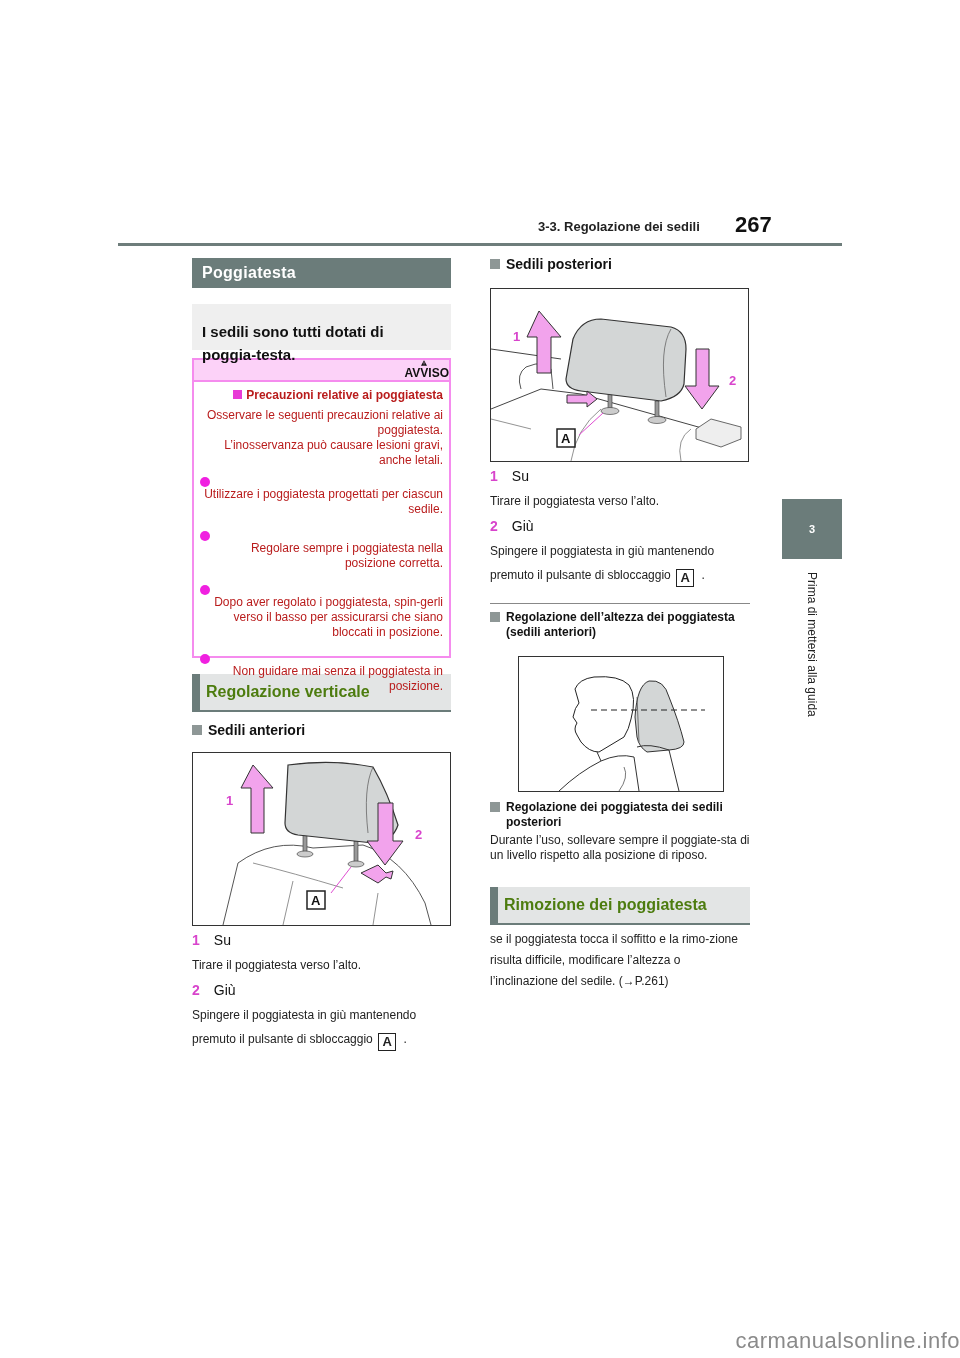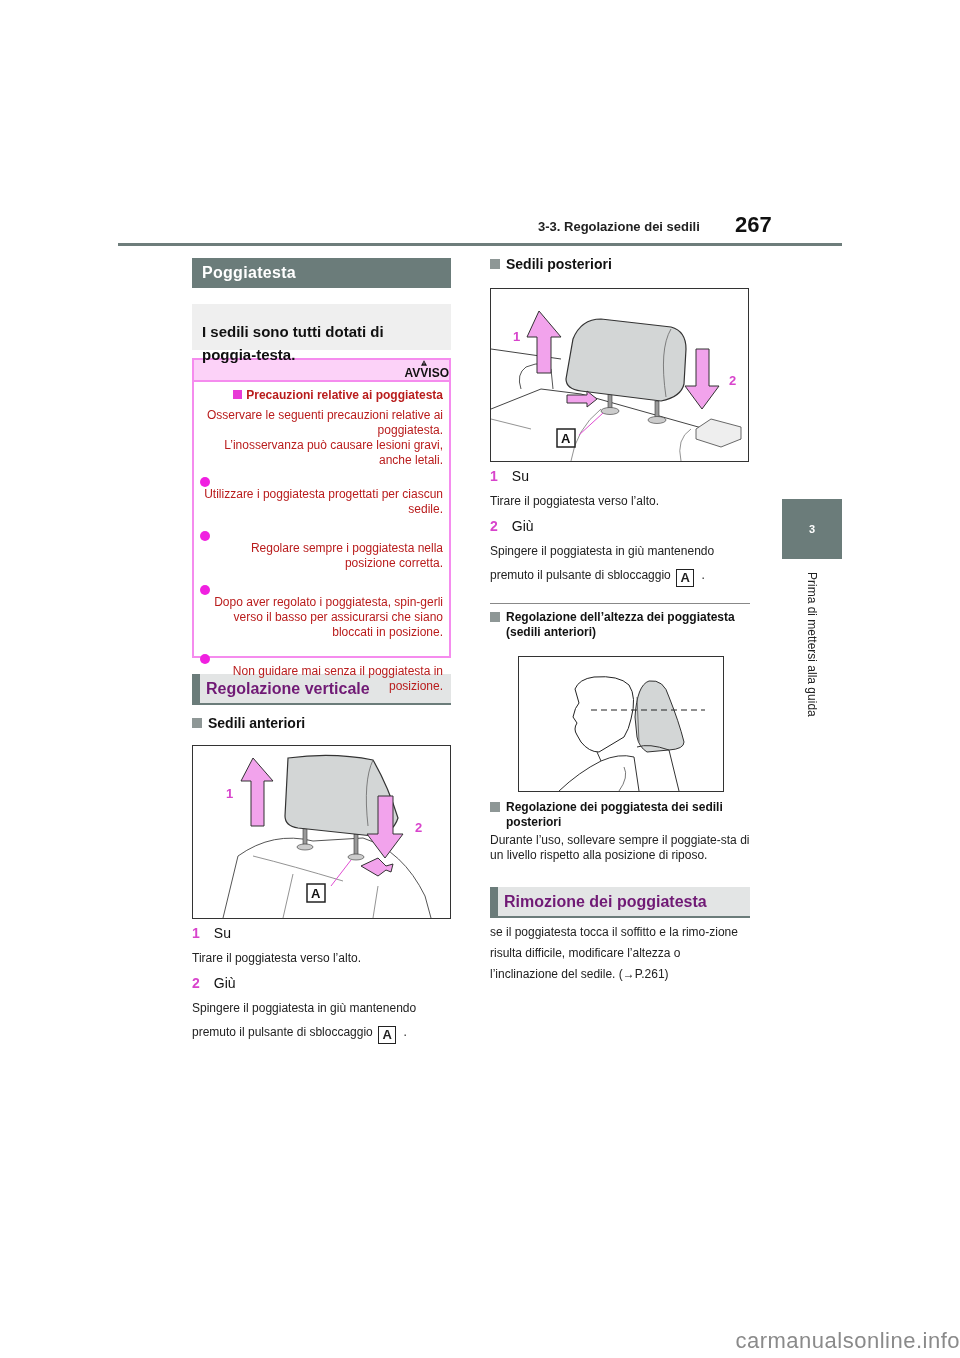--- a/index.html
+++ b/index.html
@@ -7,21 +7,21 @@
   body { position:relative; font-family:"Liberation Sans", sans-serif; color:#111; overflow:hidden; }
   .abs { position:absolute; }
   .hdr-section { left:538px; top:219px; font-size:13px; font-weight:bold; color:#222; }
   .hdr-page { left:735px; top:212px; font-size:22px; font-weight:bold; color:#111; }
   .hdr-rule { left:118px; top:243px; width:724px; height:3px; background:#6e7d7b; }
   .tab-box { left:782px; top:499px; width:60px; height:60px; background:#6b7c7a; color:#fff; font-size:11px; font-weight:bold; display:flex; align-items:center; justify-content:center; }
   .tab-vert { left:783px; top:572px; width:60px; height:170px; }
   .tab-vert span { position:absolute; left:22px; top:0; writing-mode:vertical-rl; font-size:12px; color:#222; white-space:nowrap; }
 
   .sec-dark { background:#6b7c7a; color:#fff; font-weight:bold; font-size:16px; padding:4px 10px; height:30px; display:flex; align-items:center; letter-spacing:0.3px; }
-  .sec-light { background:#e3e5e5; border-left:8px solid #6b7c7a; border-bottom:2px solid #6b7c7a; color:#701a75; font-weight:bold; font-size:16px; height:31px; display:flex; align-items:center; padding-left:6px; }
+  .sec-light { background:#e3e5e5; border-left:8px solid #6b7c7a; border-bottom:2px solid #6b7c7a; color:#4d7c0f; font-weight:bold; font-size:16px; height:38px; display:flex; align-items:center; padding-left:6px; }
   .intro-box { background:#efefef; padding:8px 10px; font-size:15px; font-weight:bold; line-height:26px; }
   .warn { border:2px solid #f58cee; }
   .warn-head { background:#fcd2f8; height:22px; border-bottom:2px solid #f58cee; display:flex; align-items:flex-end; padding-left:18px; font-size:12px; font-weight:bold;flex-direction:column; }
   .warn-body { padding:4px 6px 8px 6px; font-size:12px; line-height:15px; color:#b91c1c;text-align:right; }
   .sq-mag { display:inline-block; width:9px; height:9px; background:#e83ad6; margin-right:4px; }
   .sq-gray { display:inline-block; width:10px; height:10px; background:#8e9796; margin-right:6px; vertical-align:0px; }
   .bul { display:flex; margin-top:7px;flex-direction:column; }
   .dot { width:10px; height:10px; border-radius:50%; background:#f020e0; flex:none; margin:2px 4px 0 0; }
   .subhead { font-size:14px; font-weight:bold; }
   .fig { border:1px solid #333; background:#fff; overflow:hidden; }

